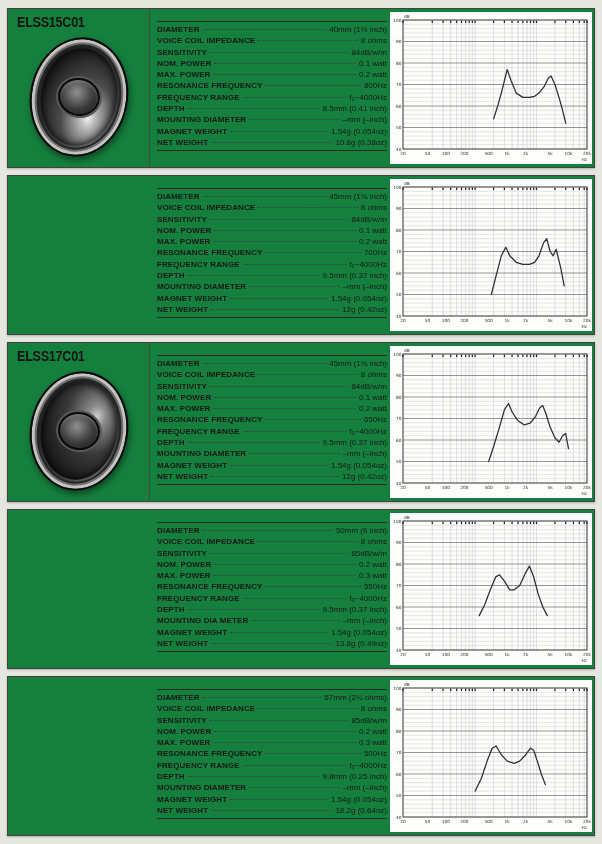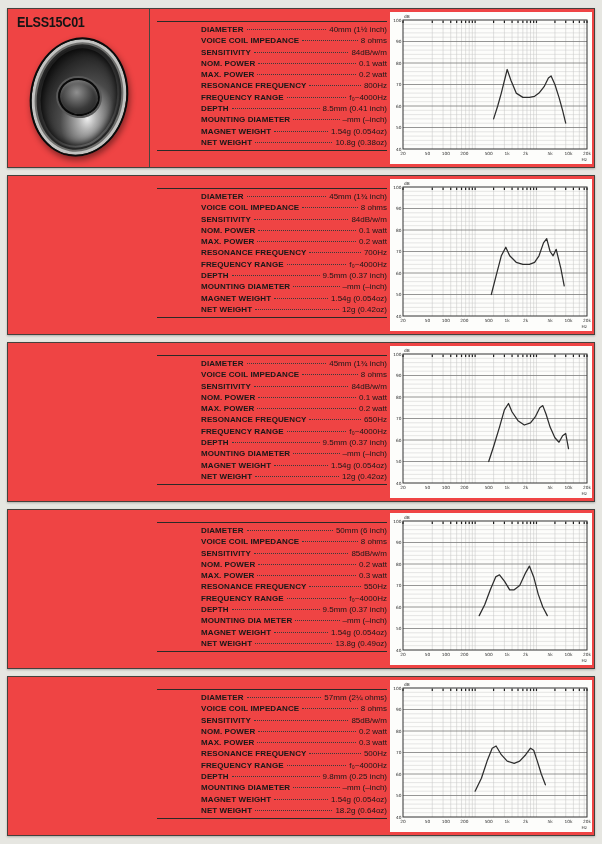--- a/index.html
+++ b/index.html
@@ -1,19 +1,19 @@
 <!DOCTYPE html>
 <html><head>
 <meta charset="utf-8">
 <style>
   html,body{margin:0;padding:0;}
   body{font-family:"Liberation Sans", sans-serif; background:#cfcfcb;}
   .page{width:602px;height:844px;box-sizing:border-box;background:#e6e6e1;
         padding:8px 7px;display:flex;flex-direction:column;gap:7px;position:relative;}
-  .panel{height:160px;box-sizing:border-box;position:relative;background:#ef4444;
+  .panel{height:160px;box-sizing:border-box;position:relative;background:#15803d;
          border:1px solid #45413c;box-shadow:0 1px 2px rgba(0,0,0,.25);}
   
   .photo-cell{position:absolute;left:0;top:0;bottom:0;width:141px;border-right:1px solid #4a463f;}
   .model{margin:0;position:absolute;top:5px;left:9px;font-size:14px;font-weight:700;color:#141414;
          letter-spacing:-.3px;transform:scaleX(.9);transform-origin:left;white-space:nowrap;}
   .speaker{position:absolute;left:50%;top:56%;transform:translate(-50%,-50%) rotate(10deg);
            width:94px;height:116px;border-radius:50%;}
   .speaker .cone{position:absolute;inset:9px;border-radius:50%;}
   .speaker .dome{position:absolute;left:50%;top:50%;transform:translate(-50%,-50%);
                  width:38px;height:34px;border-radius:50%;}
@@ -41,21 +41,21 @@
       box-shadow:0 0 5px rgba(0,0,0,.35);}
   [data-variant="silver"] .dome{width:26px;height:24px;border:2px solid #9b9b99;
       background:radial-gradient(circle at 45% 40%, #7a7a7a, #232323 70%);}
   .hole{position:absolute;width:14px;height:11px;border-radius:50%;
         background:radial-gradient(#b2b2b0,#8c8c8a);box-shadow:inset 1px 1px 2px rgba(0,0,0,.5);}
   .h1{left:52%;top:12%;} .h2{left:74%;top:28%;} .h3{left:76%;top:55%;}
   .h4{left:56%;top:76%;} .h5{left:26%;top:70%;} .h6{left:22%;top:22%;}
   
   .specs{position:absolute;left:149px;top:10px;width:230px;}
   .rule{height:1px;background:#2c2a27;margin:2px 0;}
-  .spec-row{display:flex;align-items:baseline;line-height:11.3px;font-size:8px;color:#181818;white-space:nowrap;margin-left:44px;}
+  .spec-row{display:flex;align-items:baseline;line-height:11.3px;font-size:8px;color:#181818;white-space:nowrap;}
   .sl{font-weight:700;letter-spacing:.1px;}
   .ld{flex:1;margin:0 3px;border-bottom:1.5px dotted #3b3b3b;transform:translateY(-2px);min-width:8px;}
   .sv{font-weight:400;}
   
   .chart{position:absolute;right:2px;top:3px;width:202px;height:152px;}
 </style>
 </head>
 <body>
 
 <div class="page">
@@ -391,20 +391,27 @@
           <text x="135.66666666666669" y="143" font-size="4.3" fill="#2a2a2a" text-anchor="middle">2k</text>
           <text x="160.0736538652183" y="143" font-size="4.3" fill="#2a2a2a" text-anchor="middle">5k</text>
           <text x="178.53682693260916" y="143" font-size="4.3" fill="#2a2a2a" text-anchor="middle">10k</text>
           <text x="197" y="143" font-size="4.3" fill="#2a2a2a" text-anchor="middle">20k</text>
           <text x="197" y="148.5" font-size="4.3" fill="#2a2a2a" text-anchor="end">Hz</text>
           <text x="14" y="5.8" font-size="4.3" fill="#2a2a2a" text-anchor="start">dB</text>
         </svg></div>
   </section>
 
   <section class="panel">
+    <div class="photo-cell">
+      <h2 class="model">ELSS17C01</h2>
+      <div class="speaker" data-variant="dark-b">
+        <div class="cone"></div>
+        <div class="dome"></div>
+      </div>
+    </div>
     <div class="specs">
       <div class="rule"></div>
       <div class="spec-list">
           <div class="spec-row">
             <span class="sl">DIAMETER</span>
             <span class="ld"></span>
             <span class="sv">45mm (1¾ inch)</span>
           </div>
           <div class="spec-row">
             <span class="sl">VOICE COIL IMPEDANCE</span>

